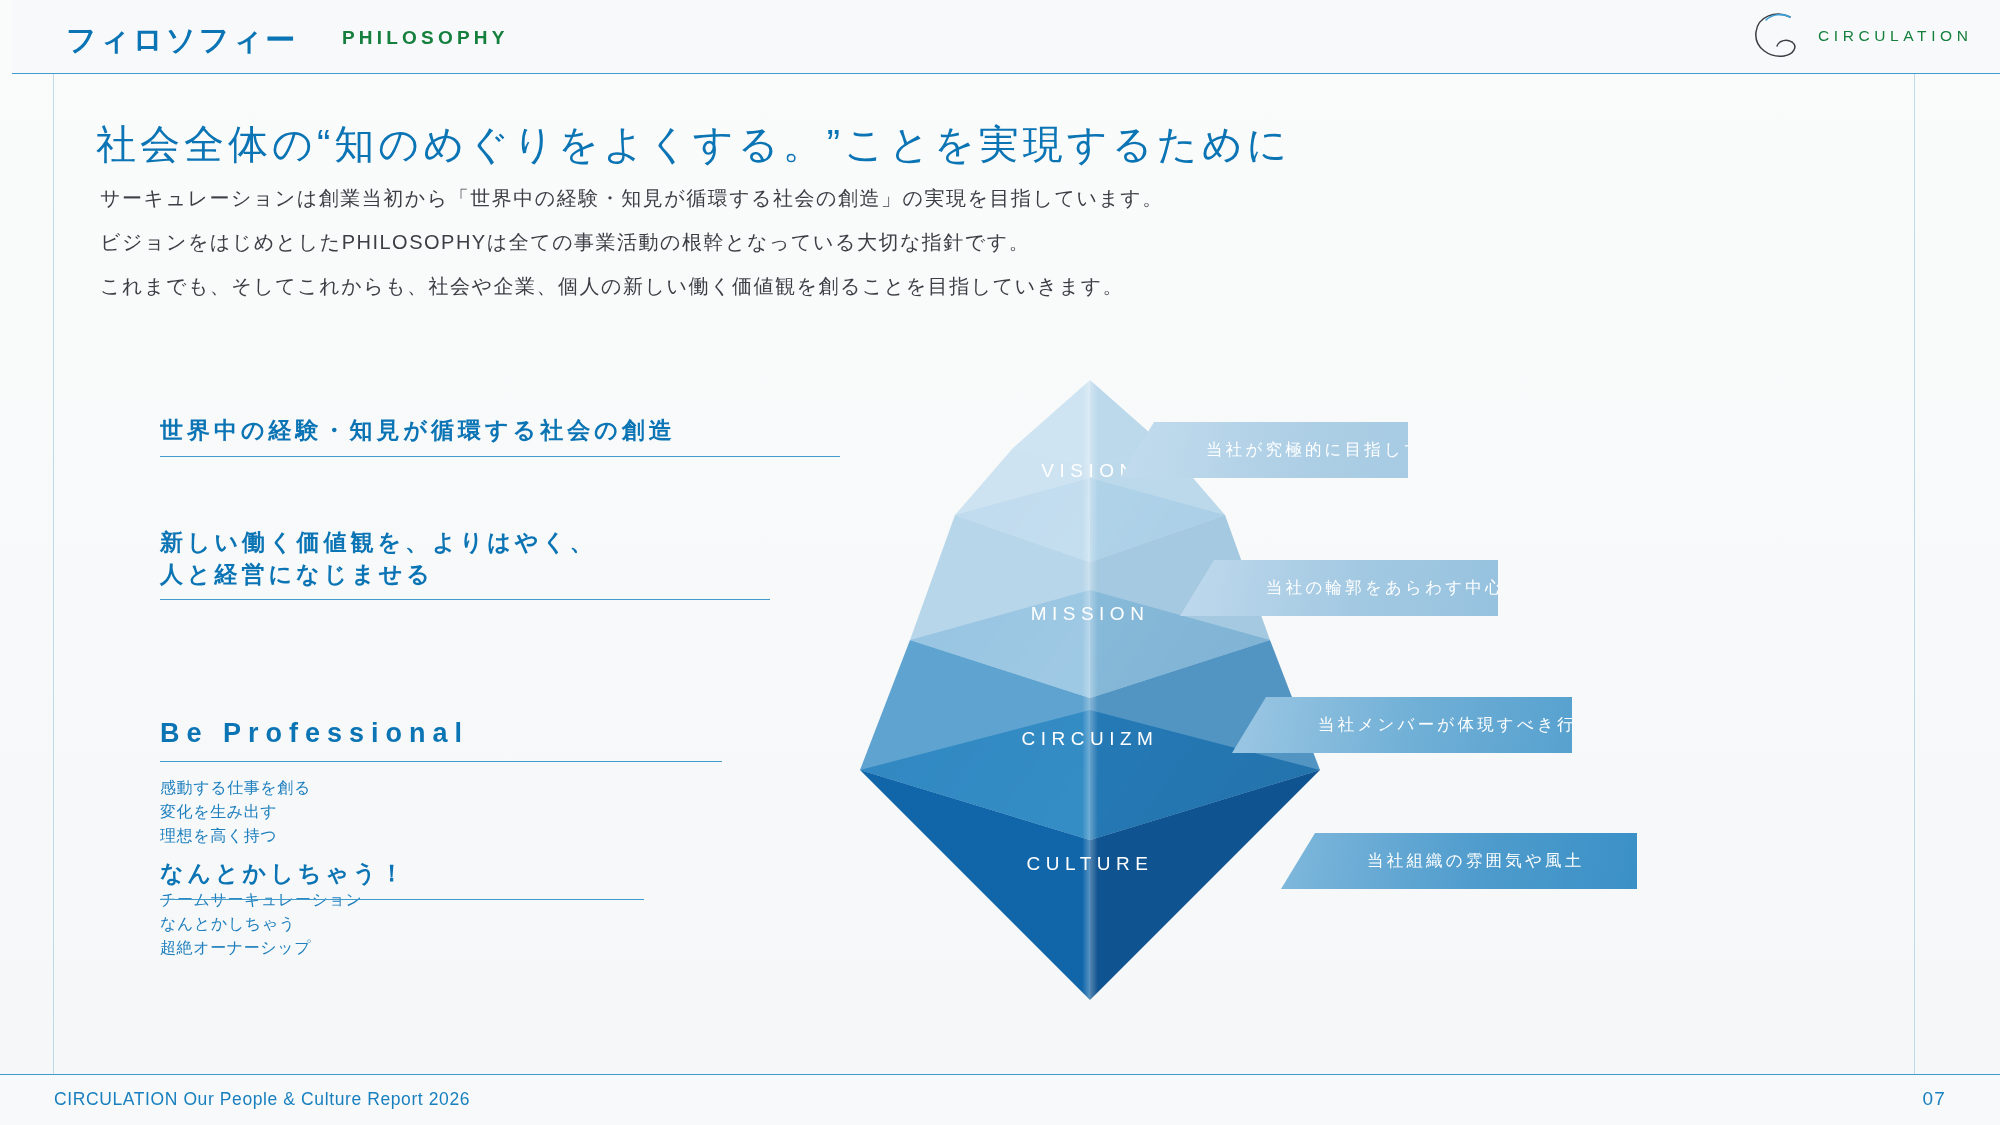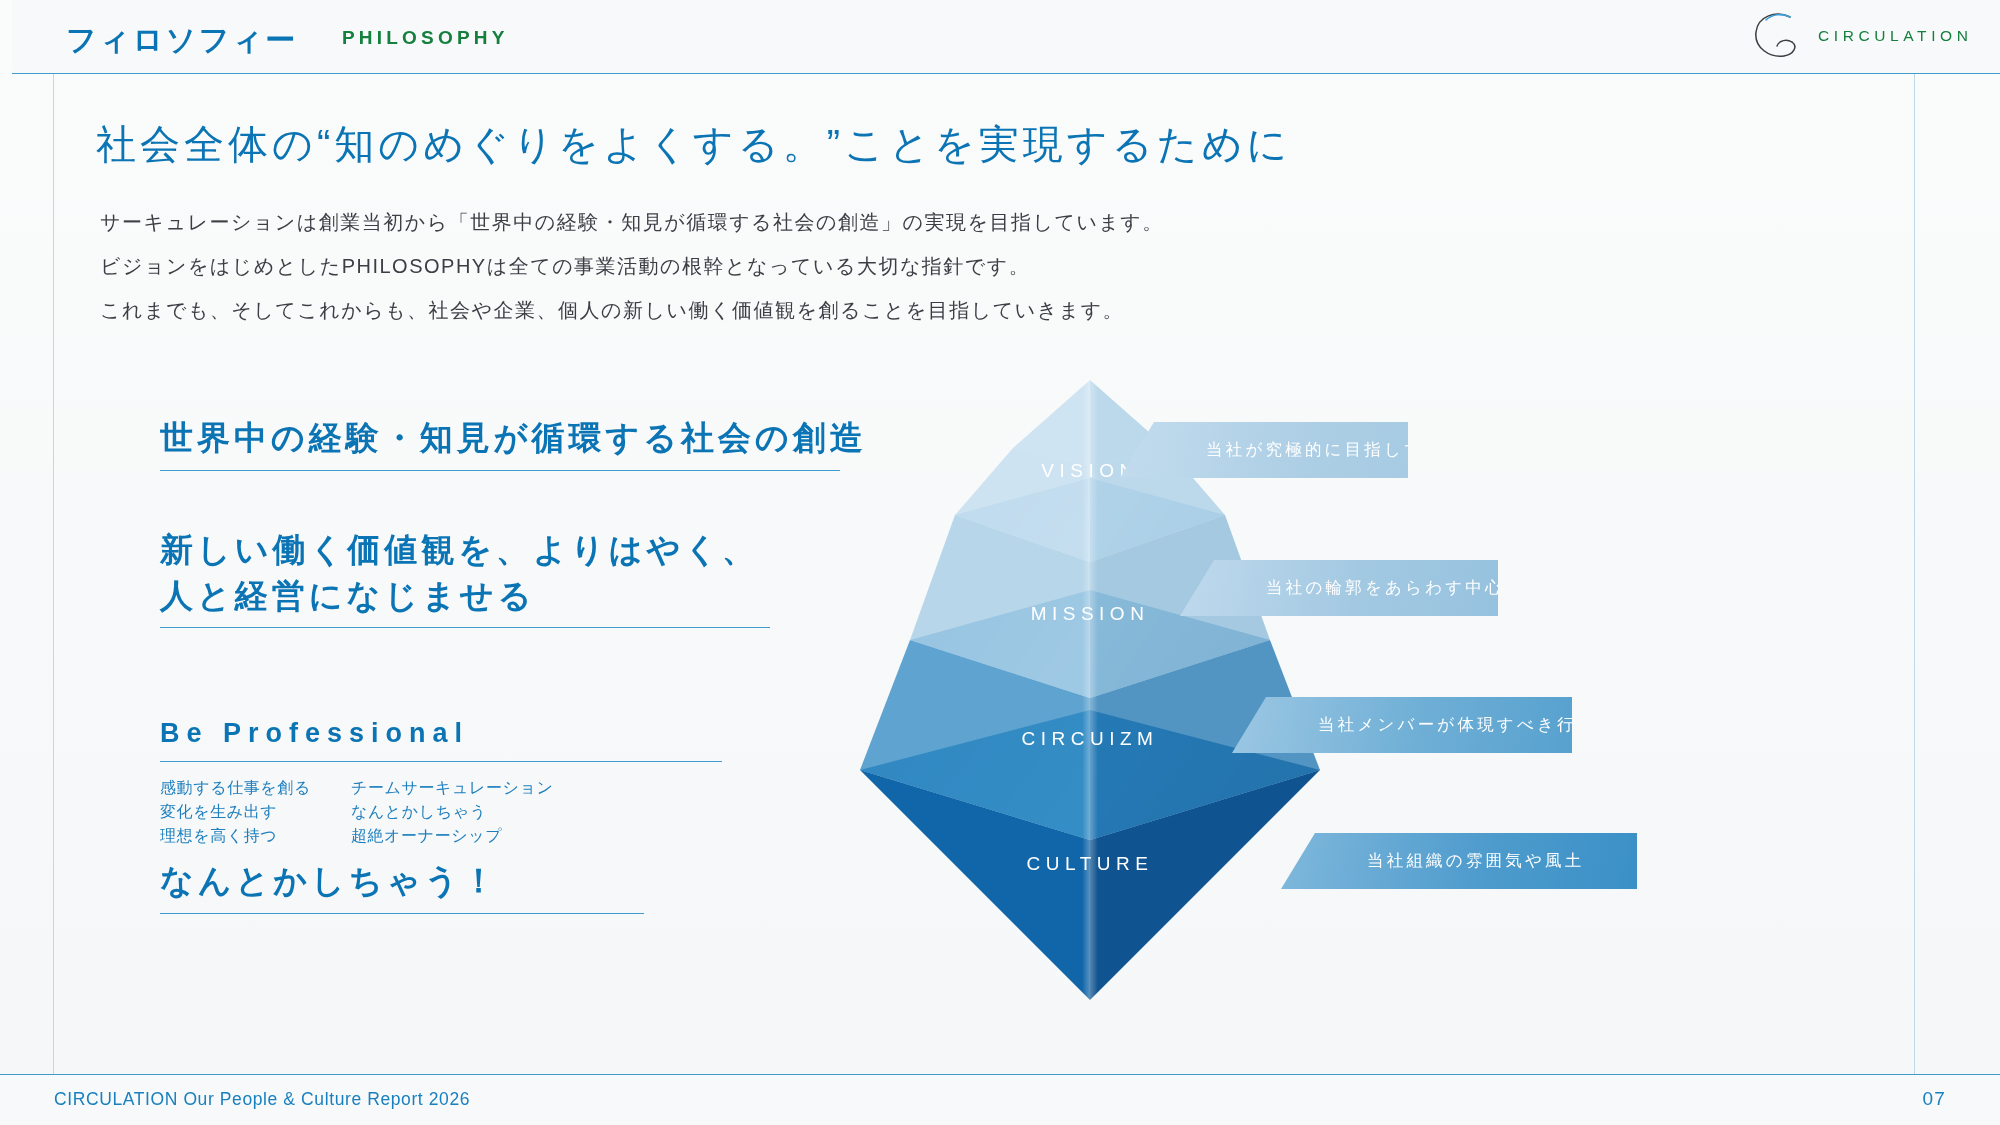--- a/index.html
+++ b/index.html
@@ -63,37 +63,37 @@
     position: absolute; right: 54px; top: 13px;
     font-size: 19px; color: #1980bf; letter-spacing: 1.2px; font-weight: 500;
   }
 
   
   .headline {
     position: absolute; left: 96px; top: 117px;
     font-size: 40px; font-weight: 400; color: #0b74b4; letter-spacing: 4px;
     white-space: nowrap;
   }
-  .lead { position: absolute; left: 100px; top: 188px; width: 1300px; margin-top: 24px; }
+  .lead { position: absolute; left: 100px; top: 188px; width: 1300px; }
   .lead p {
     font-size: 20px; color: #3b3f45; letter-spacing: 1.5px;
     line-height: 1; margin-bottom: 24px; white-space: nowrap;
   }
 
   
   .left-col { position: absolute; left: 160px; top: 415px; width: 720px; }
   .lc-block { position: absolute; left: 0; }
   .lc-title {
-    font-size: 33px; font-weight: 700; color: #0b74b4;
+    font-size: 23px; font-weight: 700; color: #0b74b4;
     letter-spacing: 4px; line-height: 1.38; white-space: nowrap;
   }
   .lc-title.latin { font-size: 27px; letter-spacing: 7px; }
   .lc-rule { border-bottom: 1.2px solid #3f9ccd; margin-top: 9px; }
   .lc-values {
-    display: flex; margin-top: 14px; gap: 40px;
+    display: flex; margin-top: 14px; gap: 40px; flex-direction: column;
   }
   .lc-values ul { list-style: none; }
   .lc-values li {
     font-size: 16px; color: #1d7fbe; letter-spacing: 0.6px;
     line-height: 1.5; white-space: nowrap; font-weight: 400;
   }
   .lc-values .col-b { width: 250px; }
 
   
   .pyramid { position: absolute; left: 770px; top: 370px; width: 640px; height: 660px; }

